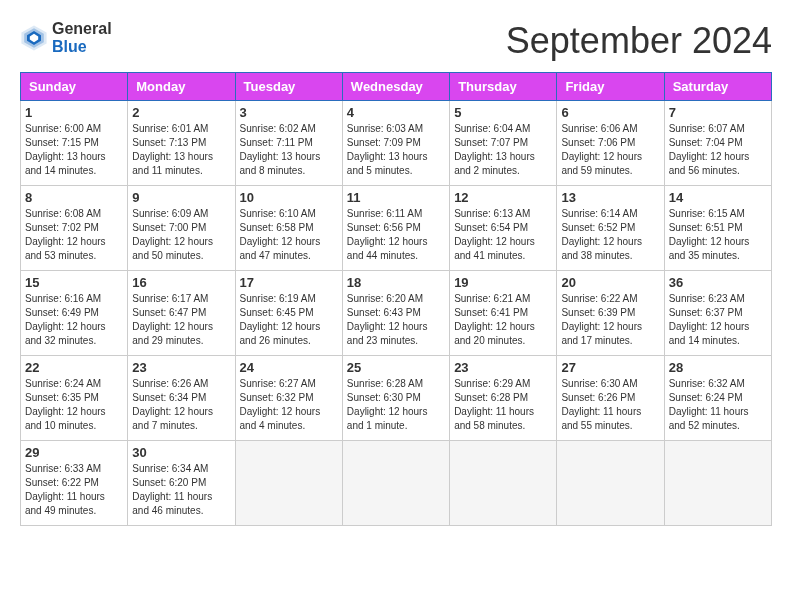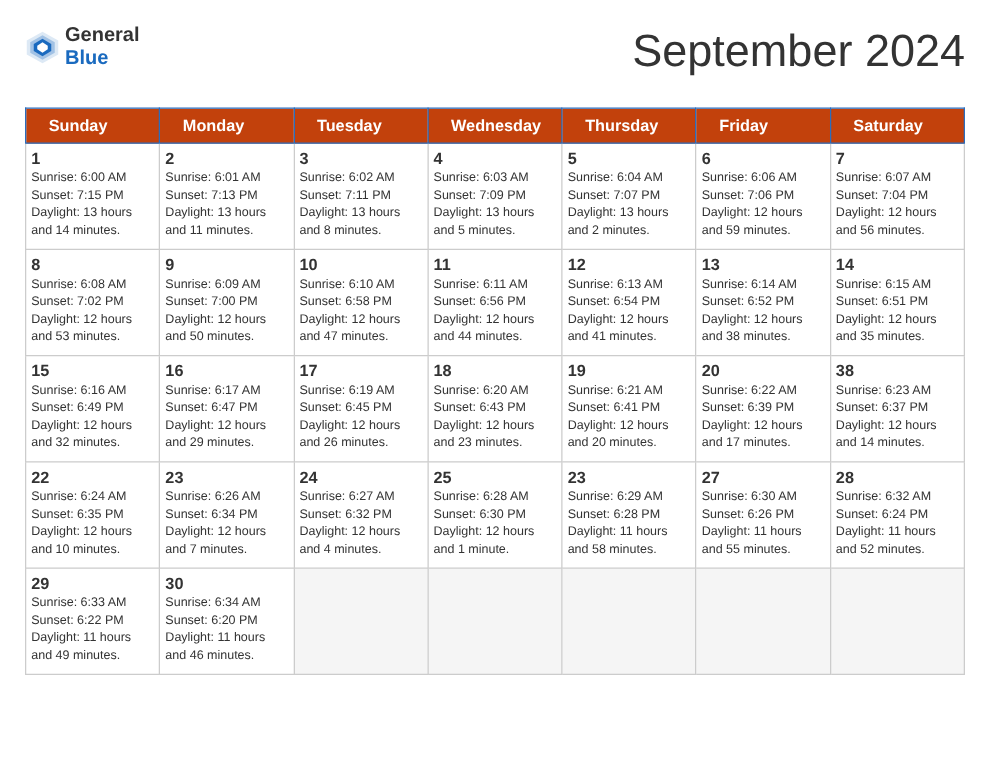--- a/index.html
+++ b/index.html
@@ -7,21 +7,21 @@
       font-family: Arial, sans-serif;
       background: #fff;
       width: 792px;
       min-height: 612px;
       padding: 20px;
     }
     .header-area {
       display: flex;
       justify-content: space-between;
       align-items: flex-start;
-      margin-bottom: 24px;
+      margin-bottom: 10px;
     }
     .logo {
       display: flex;
       align-items: center;
       gap: 4px;
     }
     .logo-text {
       display: flex;
       flex-direction: column;
       line-height: 1.1;
@@ -51,23 +51,23 @@
     .location {
       font-size: 16px;
       color: #555;
     }
     .calendar {
       width: 100%;
       border-collapse: collapse;
       table-layout: fixed;
     }
     .calendar th {
-      background: #c2410c;
+      background: #d946ef;
       color: #fff;
-      padding: 6px 18px;
+      padding: 6px 8px;
       font-size: 13px;
       font-weight: bold;
       text-align: left;
       border: 1px solid #2a6dbd;
     }
     .calendar td {
       border: 1px solid #ccc;
       vertical-align: top;
       padding: 4px;
       font-size: 10.5px;
@@ -203,21 +203,21 @@
         </td>
         <td>
           <span class="day-number">19</span>
           <div class="day-info">Sunrise: 6:21 AM<br>Sunset: 6:41 PM<br>Daylight: 12 hours and 20 minutes.</div>
         </td>
         <td>
           <span class="day-number">20</span>
           <div class="day-info">Sunrise: 6:22 AM<br>Sunset: 6:39 PM<br>Daylight: 12 hours and 17 minutes.</div>
         </td>
         <td>
-          <span class="day-number">38</span>
+          <span class="day-number">36</span>
           <div class="day-info">Sunrise: 6:23 AM<br>Sunset: 6:37 PM<br>Daylight: 12 hours and 14 minutes.</div>
         </td>
       </tr>
       <tr>
         <td>
           <span class="day-number">22</span>
           <div class="day-info">Sunrise: 6:24 AM<br>Sunset: 6:35 PM<br>Daylight: 12 hours and 10 minutes.</div>
         </td>
         <td>
           <span class="day-number">23</span>

